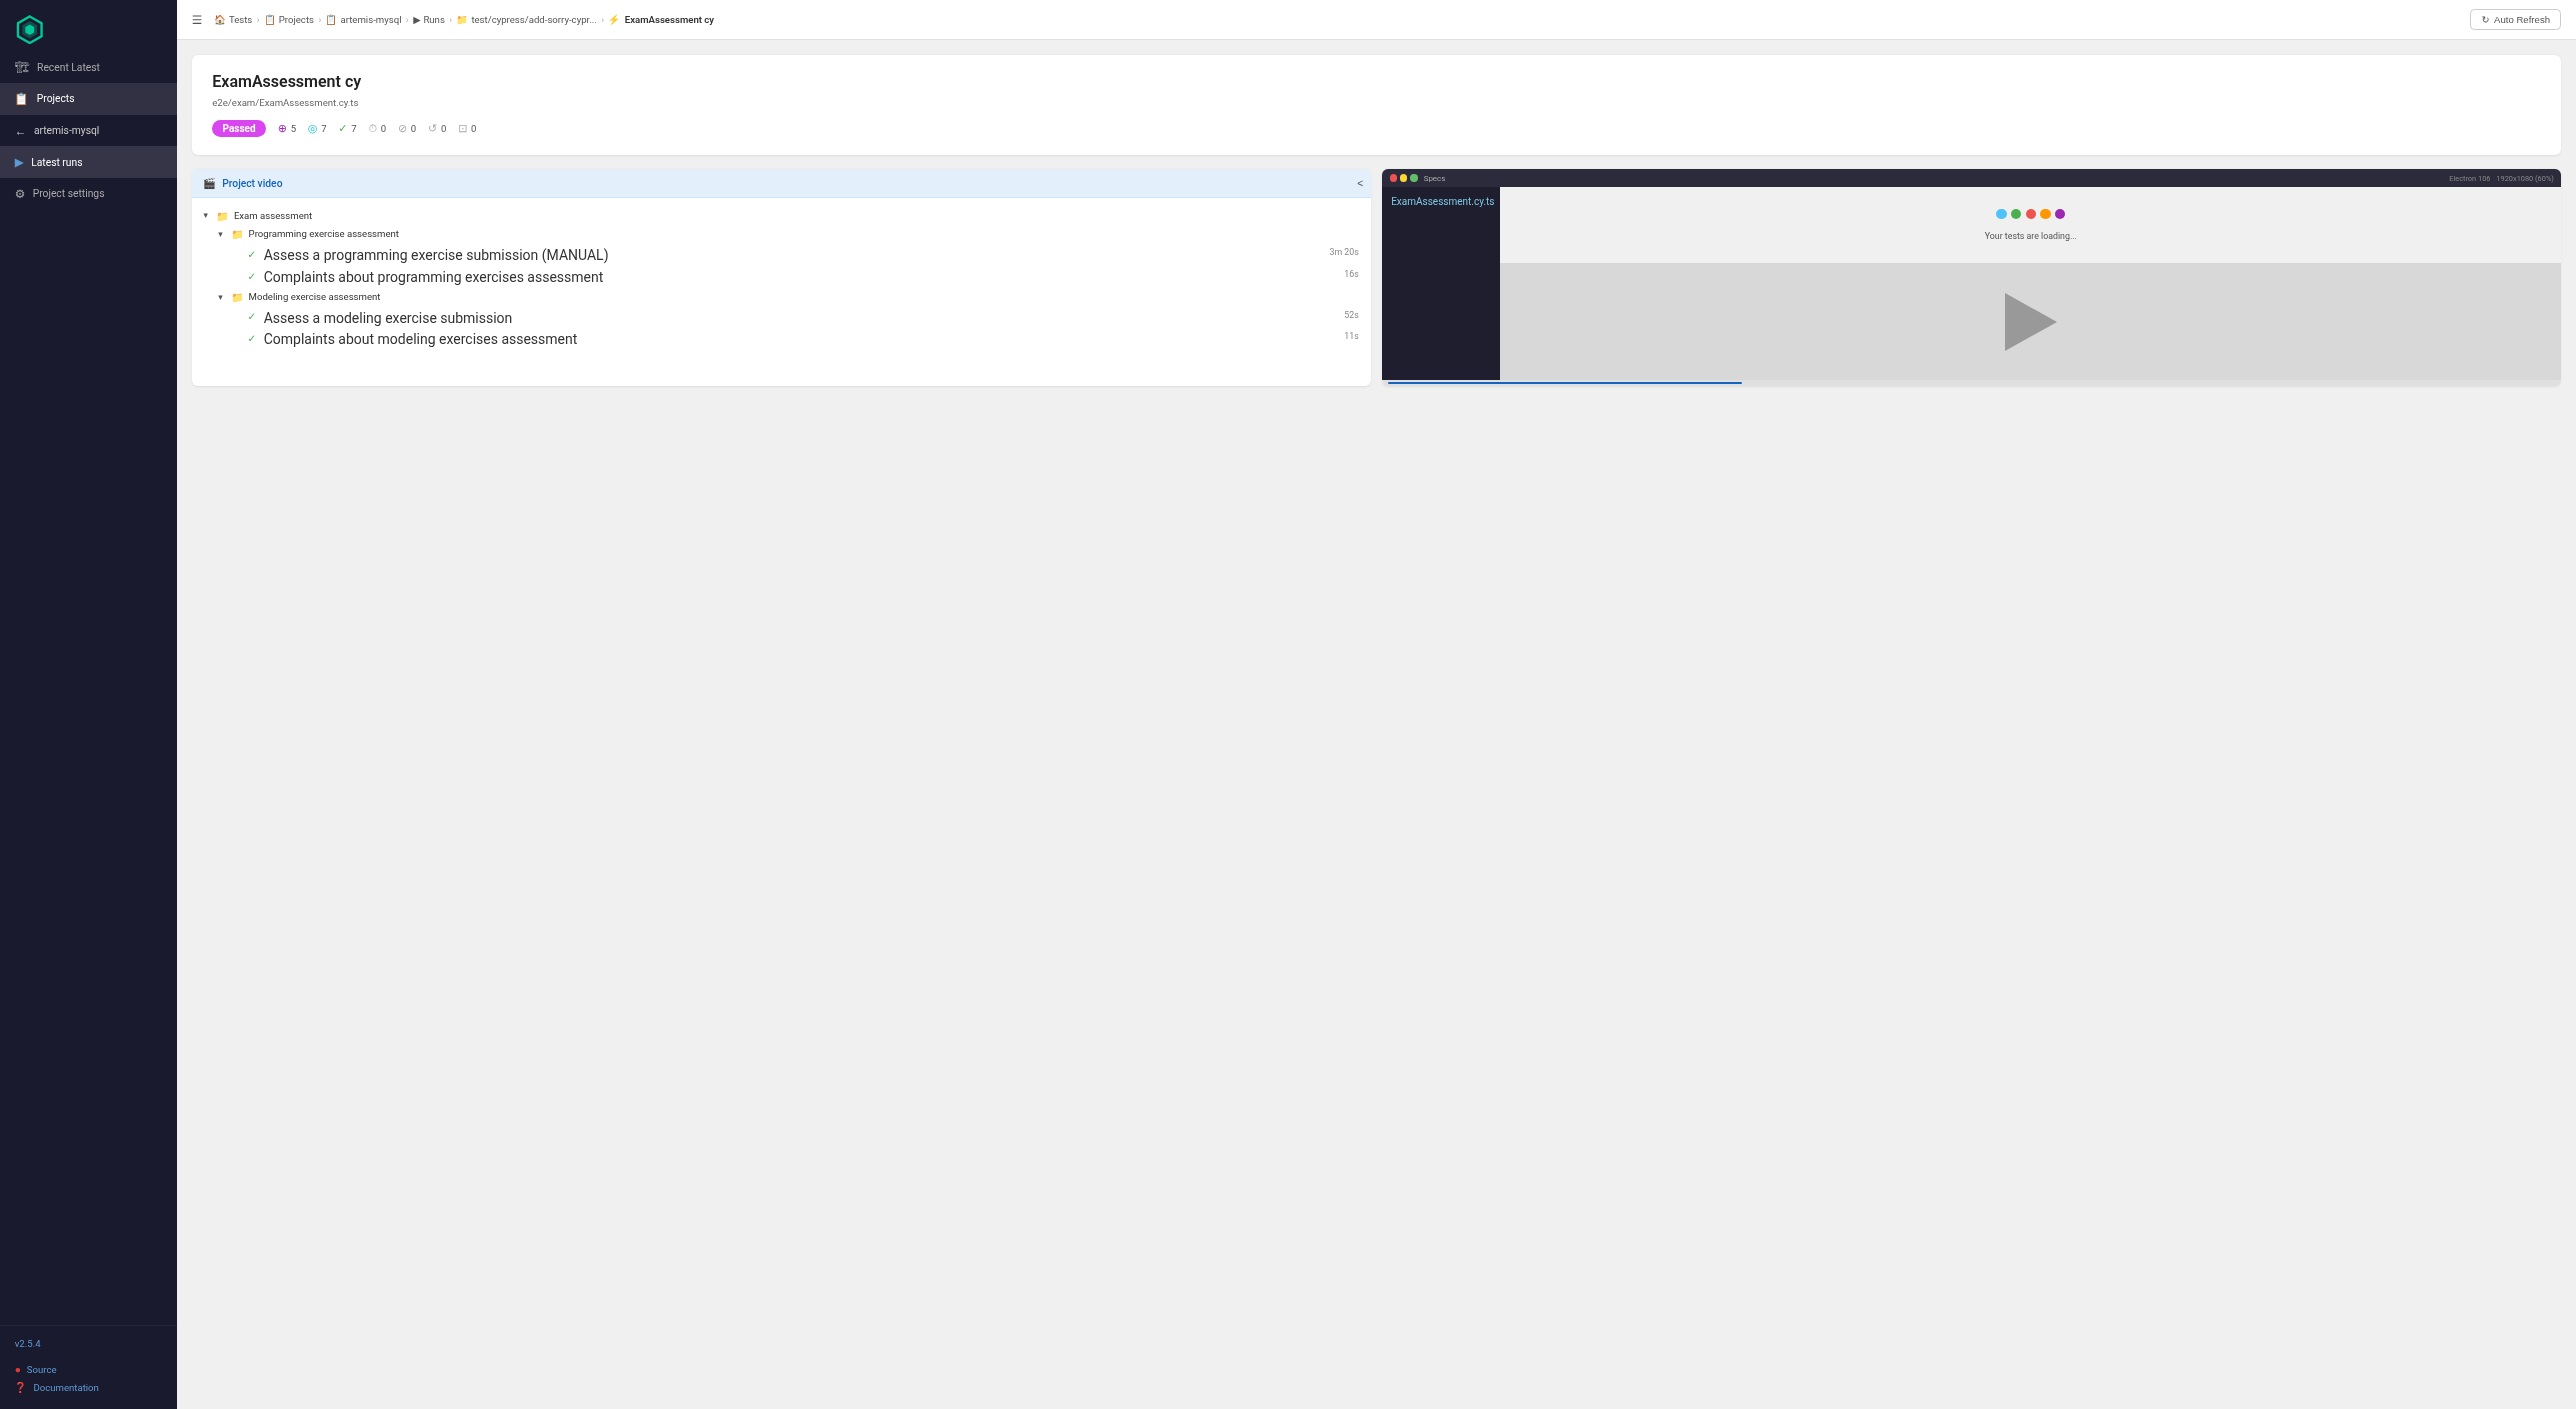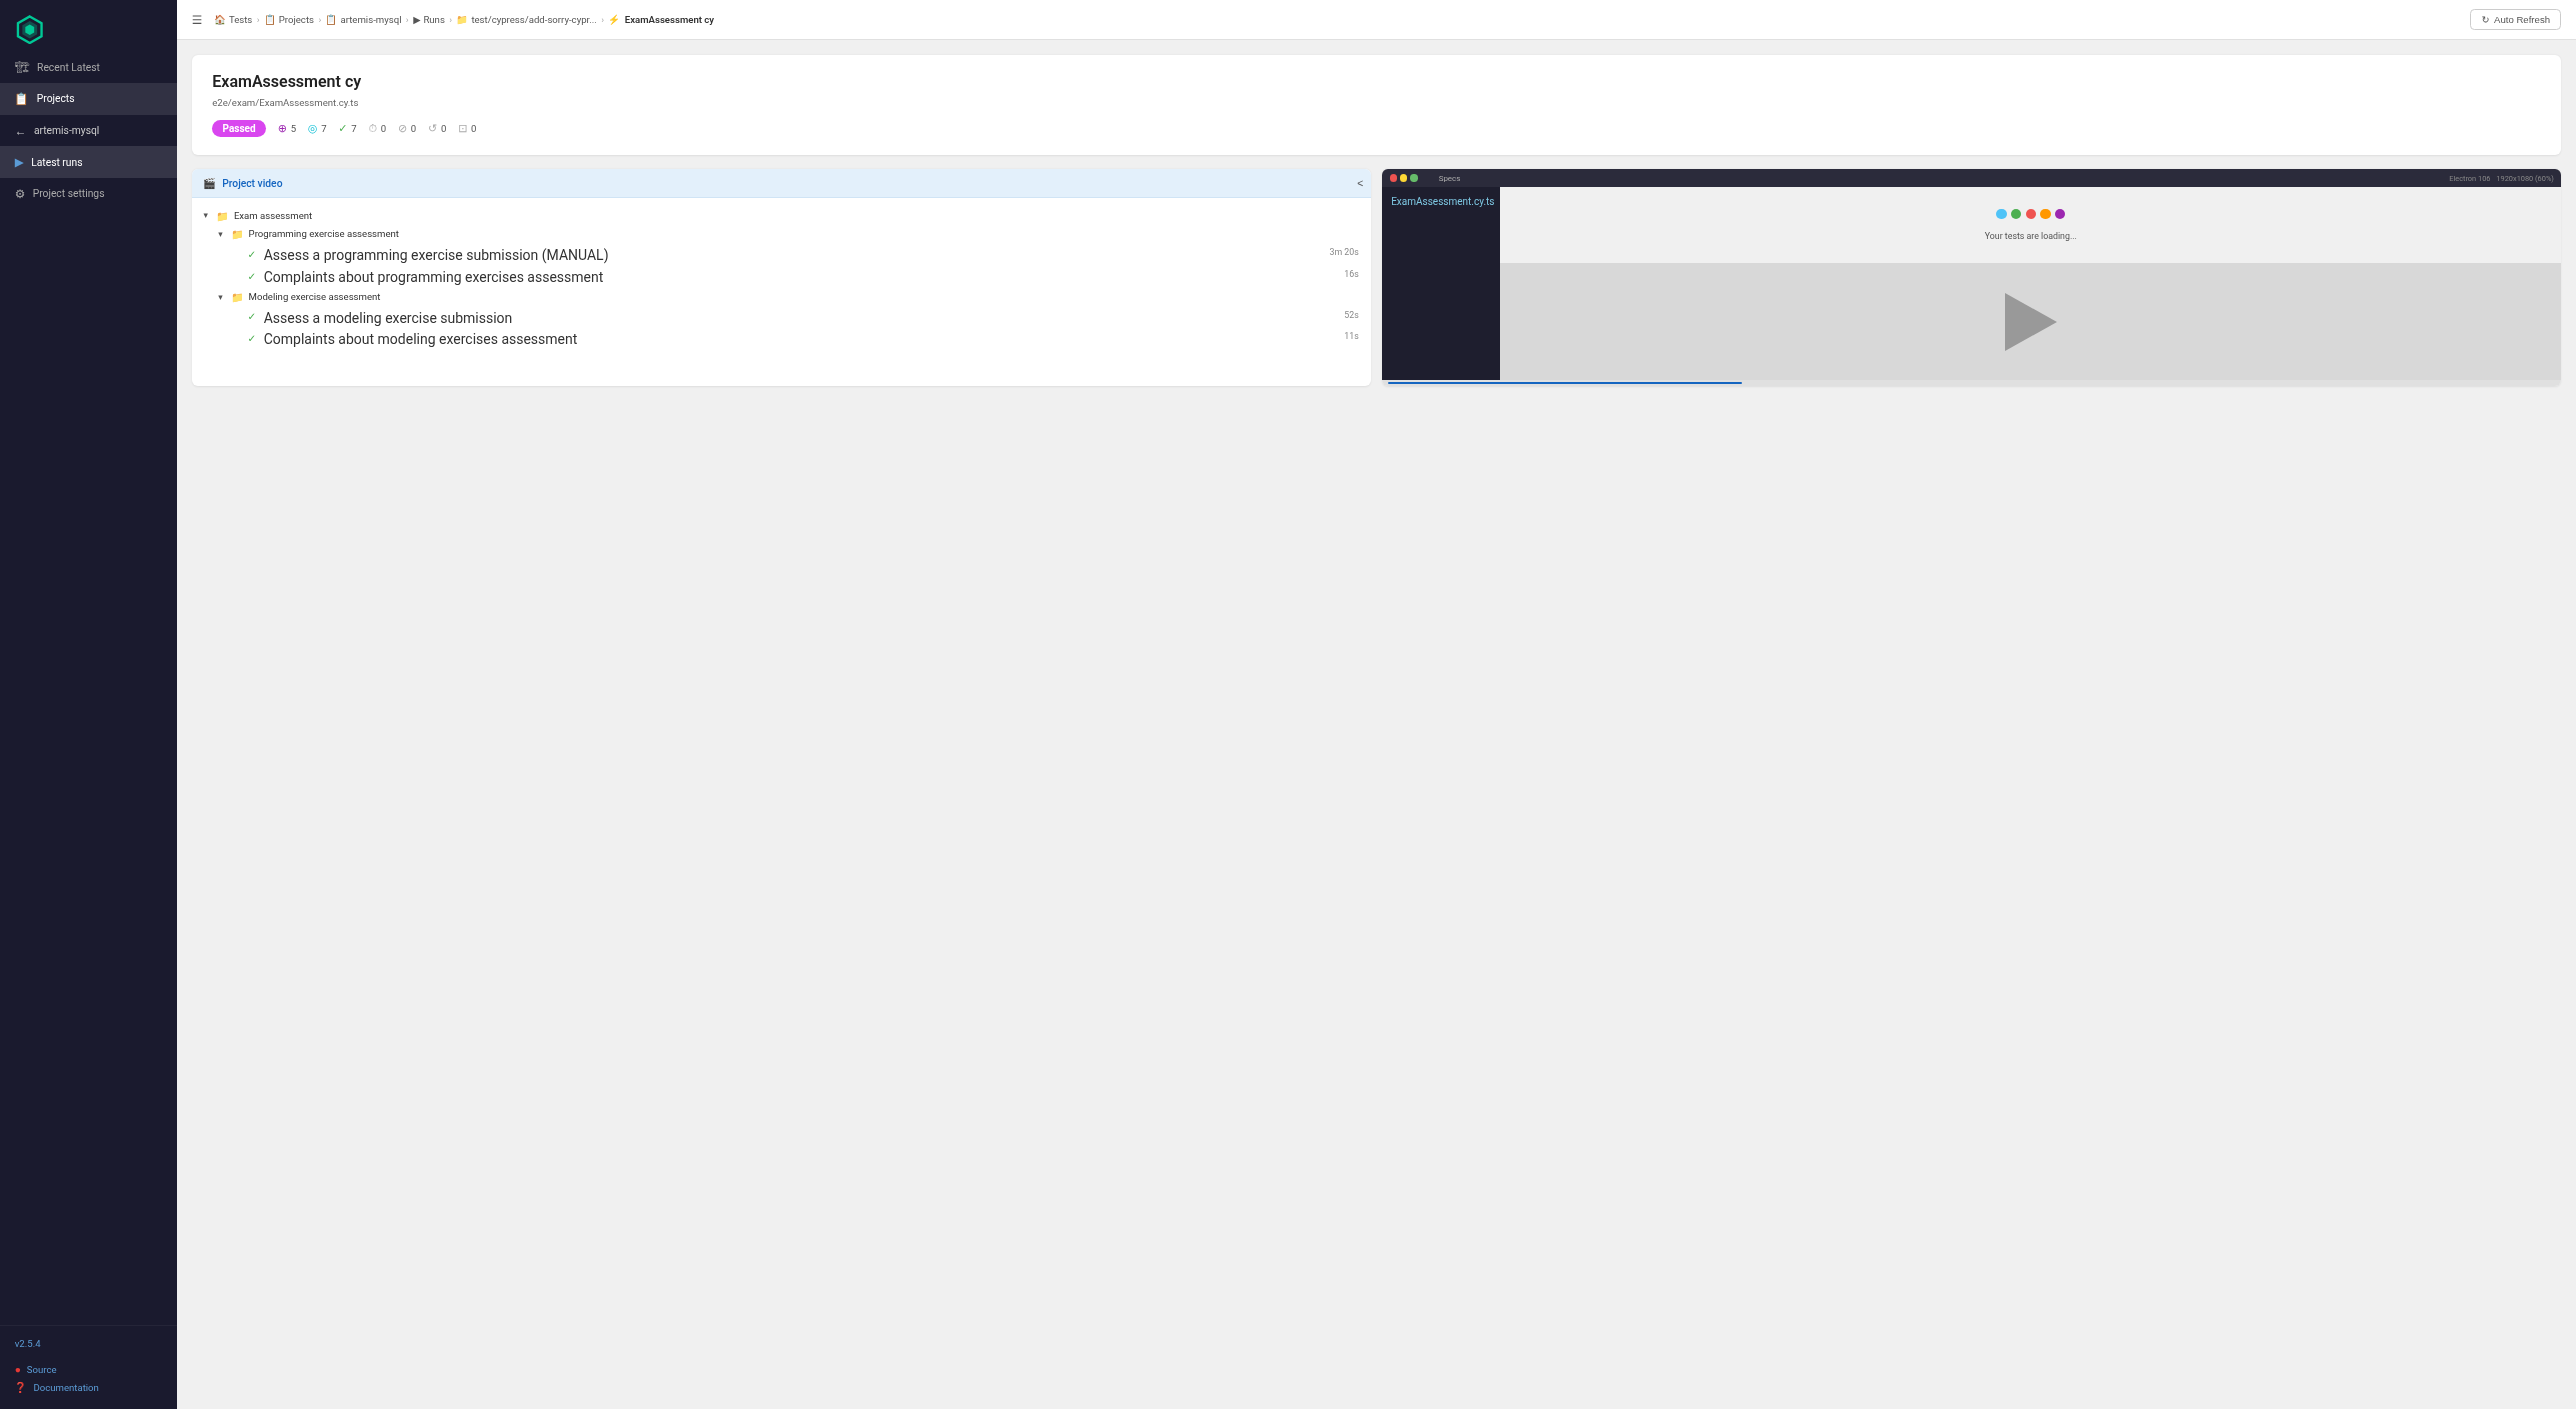--- a/index.html
+++ b/index.html
@@ -225,21 +225,21 @@
       overflow: hidden;
       box-shadow: 0 0.7px 2.2px rgba(0,0,0,0.08);
       display: flex;
       flex-direction: column;
     }
     .video-topbar {
       background: #2b2b3b;
       display: flex;
       align-items: center;
       padding: 4.4px 7.4px;
-      gap: 15px;
+      gap: 0;
     }
     .video-topbar .window-controls { display: flex; gap: 2.9px; }
     .dot { width: 7.4px; height: 7.4px; border-radius: 50%; }
     .dot.red { background: #ef5350; }
     .dot.yellow { background: #fdd835; }
     .dot.green { background: #66bb6a; }
     .video-topbar .specs-label { color: #aaa; font-size: 8px; margin-left: 5.9px; }
     .video-topbar-right { margin-left: auto; display: flex; align-items: center; gap: 5.9px; font-size: 7.4px; color: #888; }
 
     .video-content { display: flex; flex: 1; }

